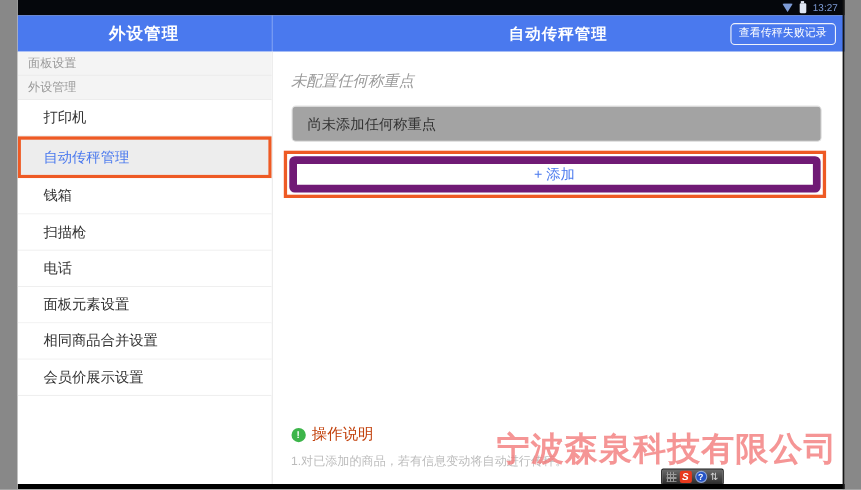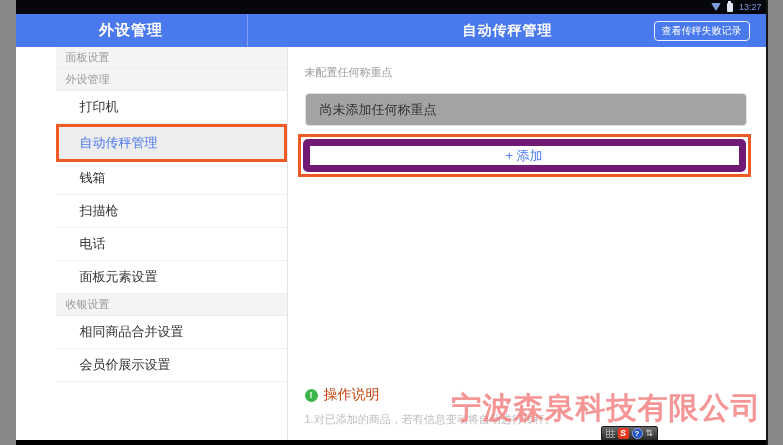--- a/index.html
+++ b/index.html
@@ -13,32 +13,32 @@
   .batt-ic { position:relative; width:6px; height:9px; background:#dfe6f2; border-radius:1px; }
   .batt-ic::before { content:""; position:absolute; top:-2px; left:1.5px; width:3px; height:2px; background:#dfe6f2; }
   .status-time { color:#7d9bd6; font-size:9px; line-height:1; }
 
   
   .appheader { height:33px; background:#4a79ee; display:flex; }
   .hdr-side { width:232px; border-right:1px solid rgba(255,255,255,.3); display:flex; align-items:center; justify-content:center; }
   .hdr-side-title { color:#fff; font-size:15px; font-weight:bold; letter-spacing:1px; }
   .hdr-main { flex:1; position:relative; display:flex; align-items:center; justify-content:center; }
   .hdr-main-title { color:#fff; font-size:14px; font-weight:bold; letter-spacing:1px; }
-  .fail-btn { position:absolute; right:18px; top:50%; transform:translateY(-50%); background:transparent; border:1px solid #eef2fb; border-radius:4px; color:#fff; font-size:10px; padding:4px 7px; line-height:1; cursor:pointer; white-space:nowrap; }
+  .fail-btn { position:absolute; right:8px; top:50%; transform:translateY(-50%); background:transparent; border:1px solid #eef2fb; border-radius:4px; color:#fff; font-size:10px; padding:4px 7px; line-height:1; cursor:pointer; white-space:nowrap; }
 
   
-  .bodyrow { display:flex; height:398px;margin-left:40px; }
+  .bodyrow { display:flex; height:398px; }
   .sidebar { width:232px; background:#fff; border-right:1px solid #e4e4e4; overflow:hidden; }
   .sec-h { height:22px; background:#f4f4f4; border-bottom:1px solid #ececec; display:flex; align-items:center; padding-left:10px; font-size:11px; color:#9a9a9a; }
   .s-item { height:33px; display:flex; align-items:center; padding-left:24px; font-size:13px; color:#333; border-bottom:1px solid #efefef; background:#fff; cursor:pointer; }
   .s-item.selected { height:38px; background:#ededed; color:#4a79ee; border:3px solid #ee5a24; padding-left:21px; }
 
   
   .main { flex:1; position:relative; padding:16px 21px 0 17px; background:#fff; }
-  .empty-label { font-size:11px; color:#9a9a9a; margin-top:2px; }
+  .empty-label { font-size:14px; color:#9a9a9a; margin-top:2px;font-style:italic; }
   .empty-box { margin-top:13px; height:33px; border:1px solid #e2e2e2; border-radius:4px; background:#a3a3a3; display:flex; align-items:center; padding-left:14px; font-size:13px; color:#333; }
   .add-wrap { margin:8px -4px 0 -7px; border:3px solid #ee5a24; padding:2px; }
   .add-btn { width:100%; height:33px; border:7px solid #701a75; border-radius:5px; background:#fff; color:#4a79ee; font-size:13px; display:flex; align-items:center; justify-content:center; cursor:pointer; }
 
   .instr { position:absolute; left:17px; bottom:18px; }
   .instr-title-row { display:flex; align-items:center; gap:6px; }
   .instr-icon { width:13px; height:13px; border-radius:50%; background:#3cb54a; color:#fff; font-size:9px; font-weight:bold; display:flex; align-items:center; justify-content:center; line-height:1; }
   .instr-title { font-size:14px; color:#c2410c; }
   .instr-line { margin-top:8px; font-size:11px; color:#bcbcbc; }
 
@@ -83,21 +83,20 @@
       <div class="sec-h">面板设置</div>
 
       <div class="sec-h">外设管理</div>
       <div class="s-item">打印机</div>
       <div class="s-item selected">自动传秤管理</div>
       <div class="s-item">钱箱</div>
       <div class="s-item">扫描枪</div>
       <div class="s-item">电话</div>
       <div class="s-item">面板元素设置</div>
 
-      <div class="sec-h">收银设置</div>
       <div class="s-item">相同商品合并设置</div>
       <div class="s-item">会员价展示设置</div>
     </div>
 
     <div class="main">
       <div class="empty-label">未配置任何称重点</div>
       <div class="empty-box">尚未添加任何称重点</div>
       <div class="add-wrap">
         <button class="add-btn">+ 添加</button>
       </div>

